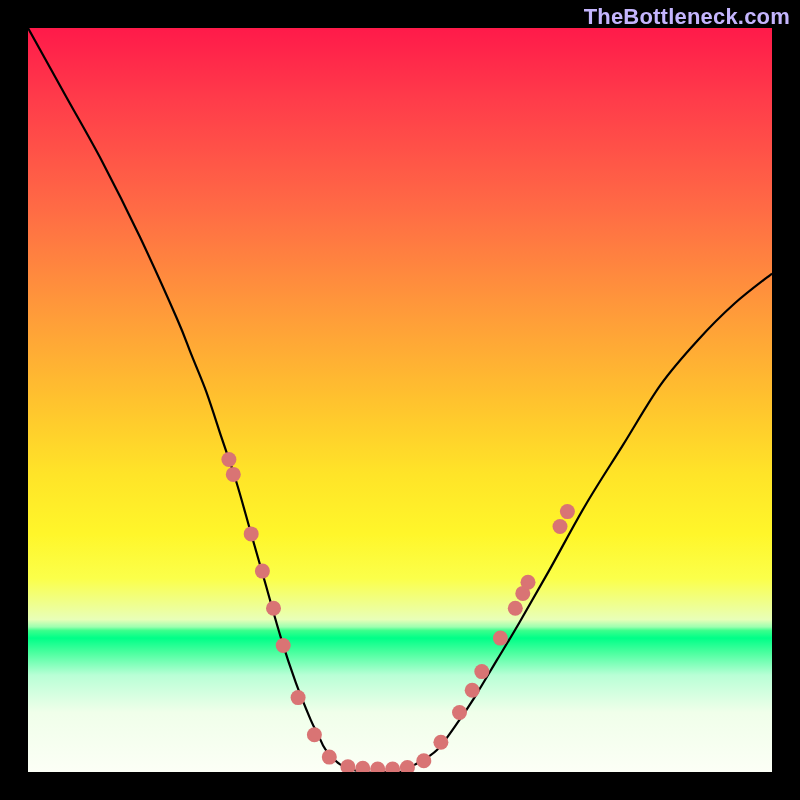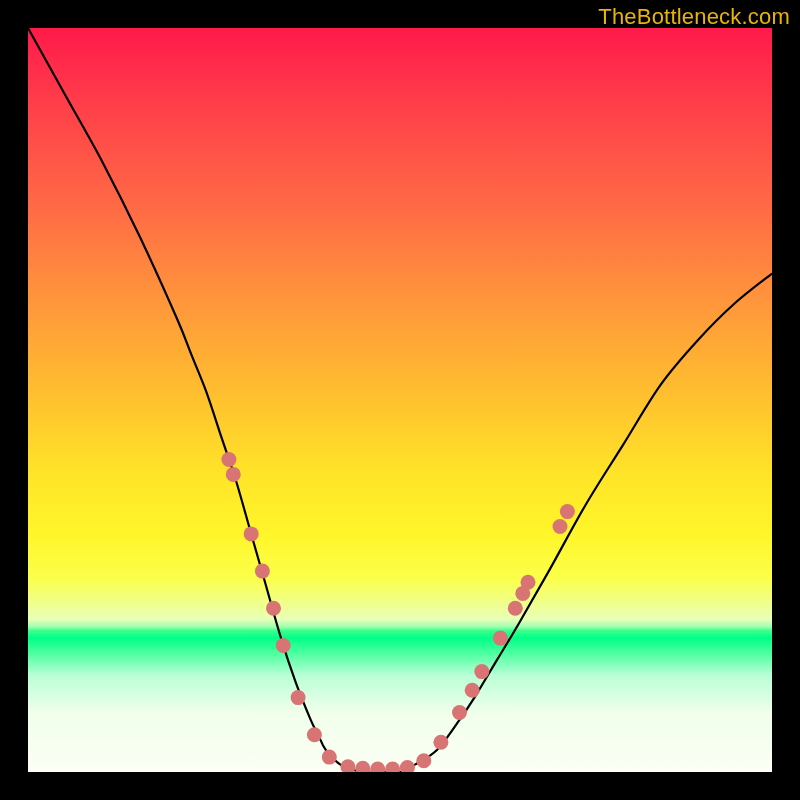--- a/index.html
+++ b/index.html
@@ -41,23 +41,23 @@
       #4cffa0 84%,
       #b9ffd6 87%,
       #f0ffea 92%,
       #fcfff6 100%
     );
   }
   .watermark {
     position: absolute;
     top: 4px;
     right: 10px;
-    color: #eab308;
+    color: #c4b5fd;
     font-size: 22px;
-    font-weight: 400;
+    font-weight: 700;
     letter-spacing: 0.2px;
     user-select: none;
   }
   svg.overlay {
     position: absolute;
     left: 0;
     top: 0;
     width: 744px;
     height: 744px;
   }

